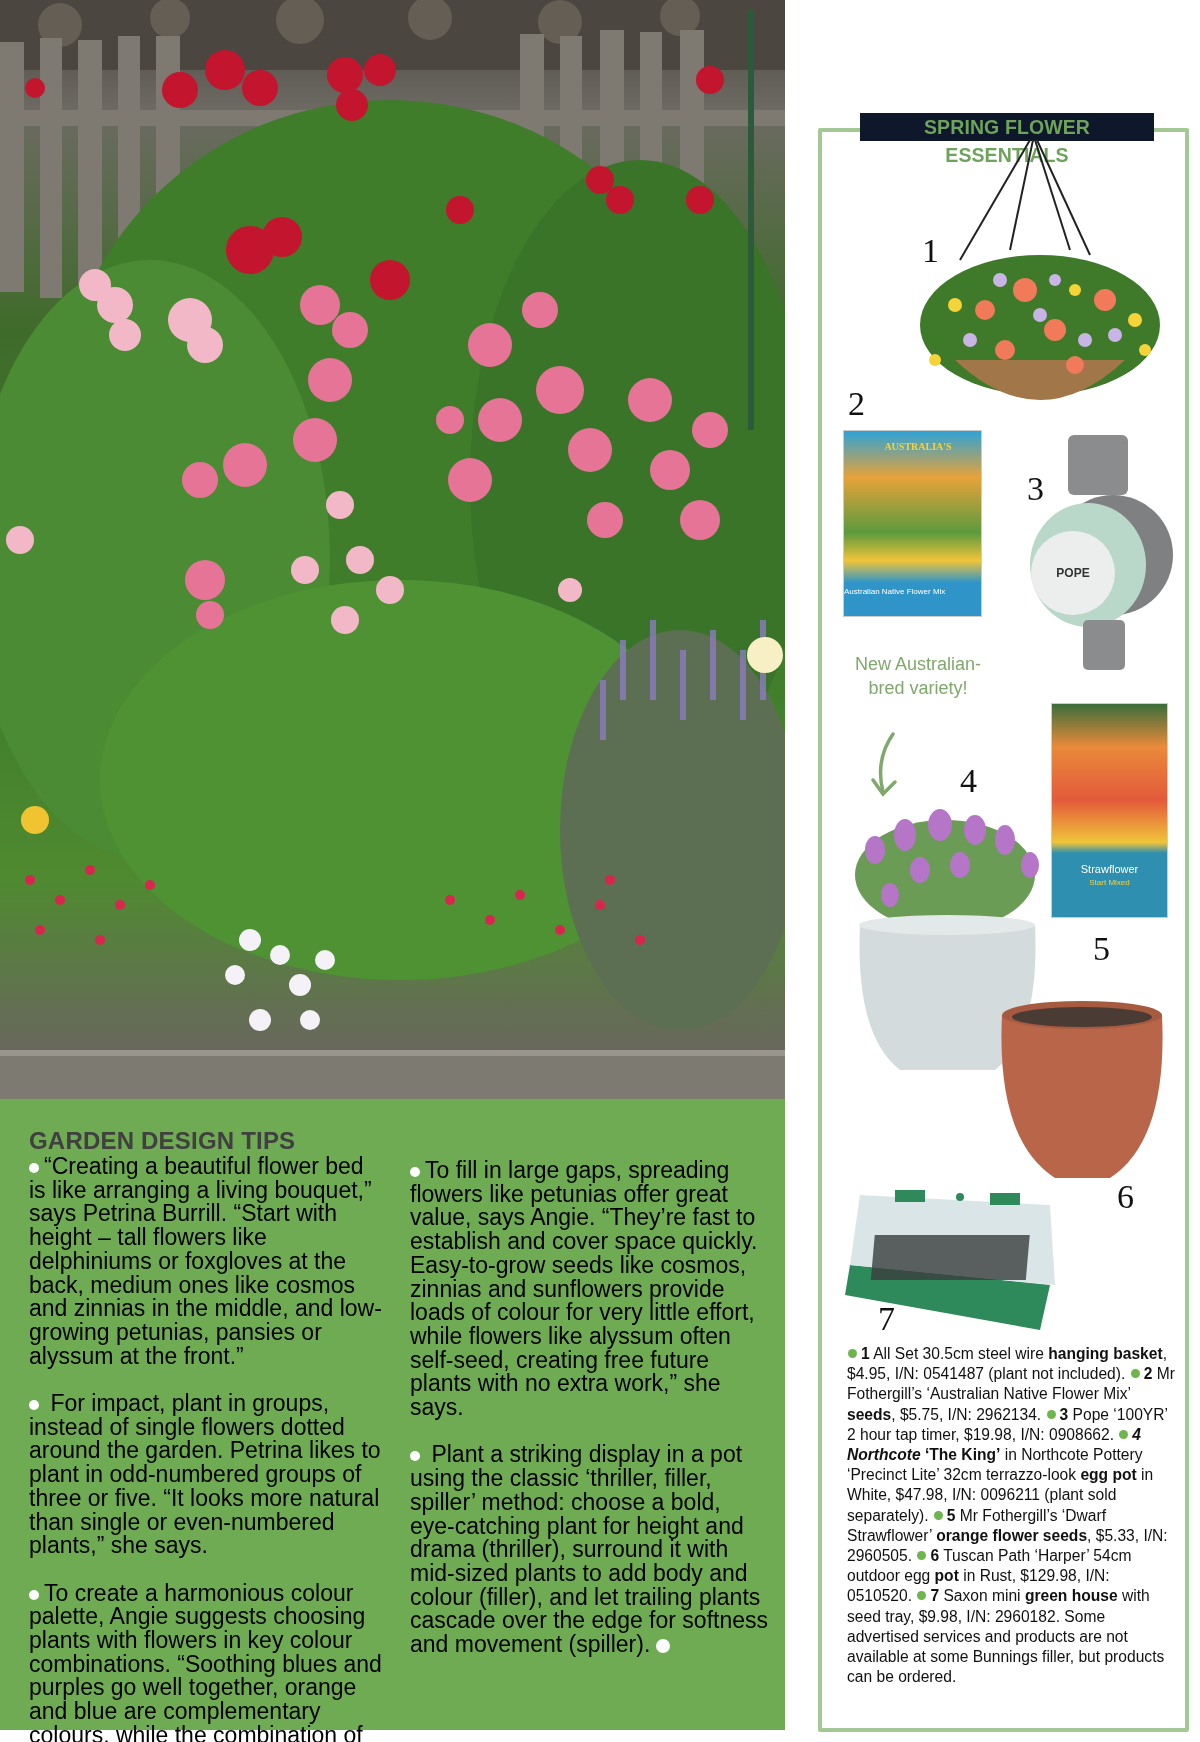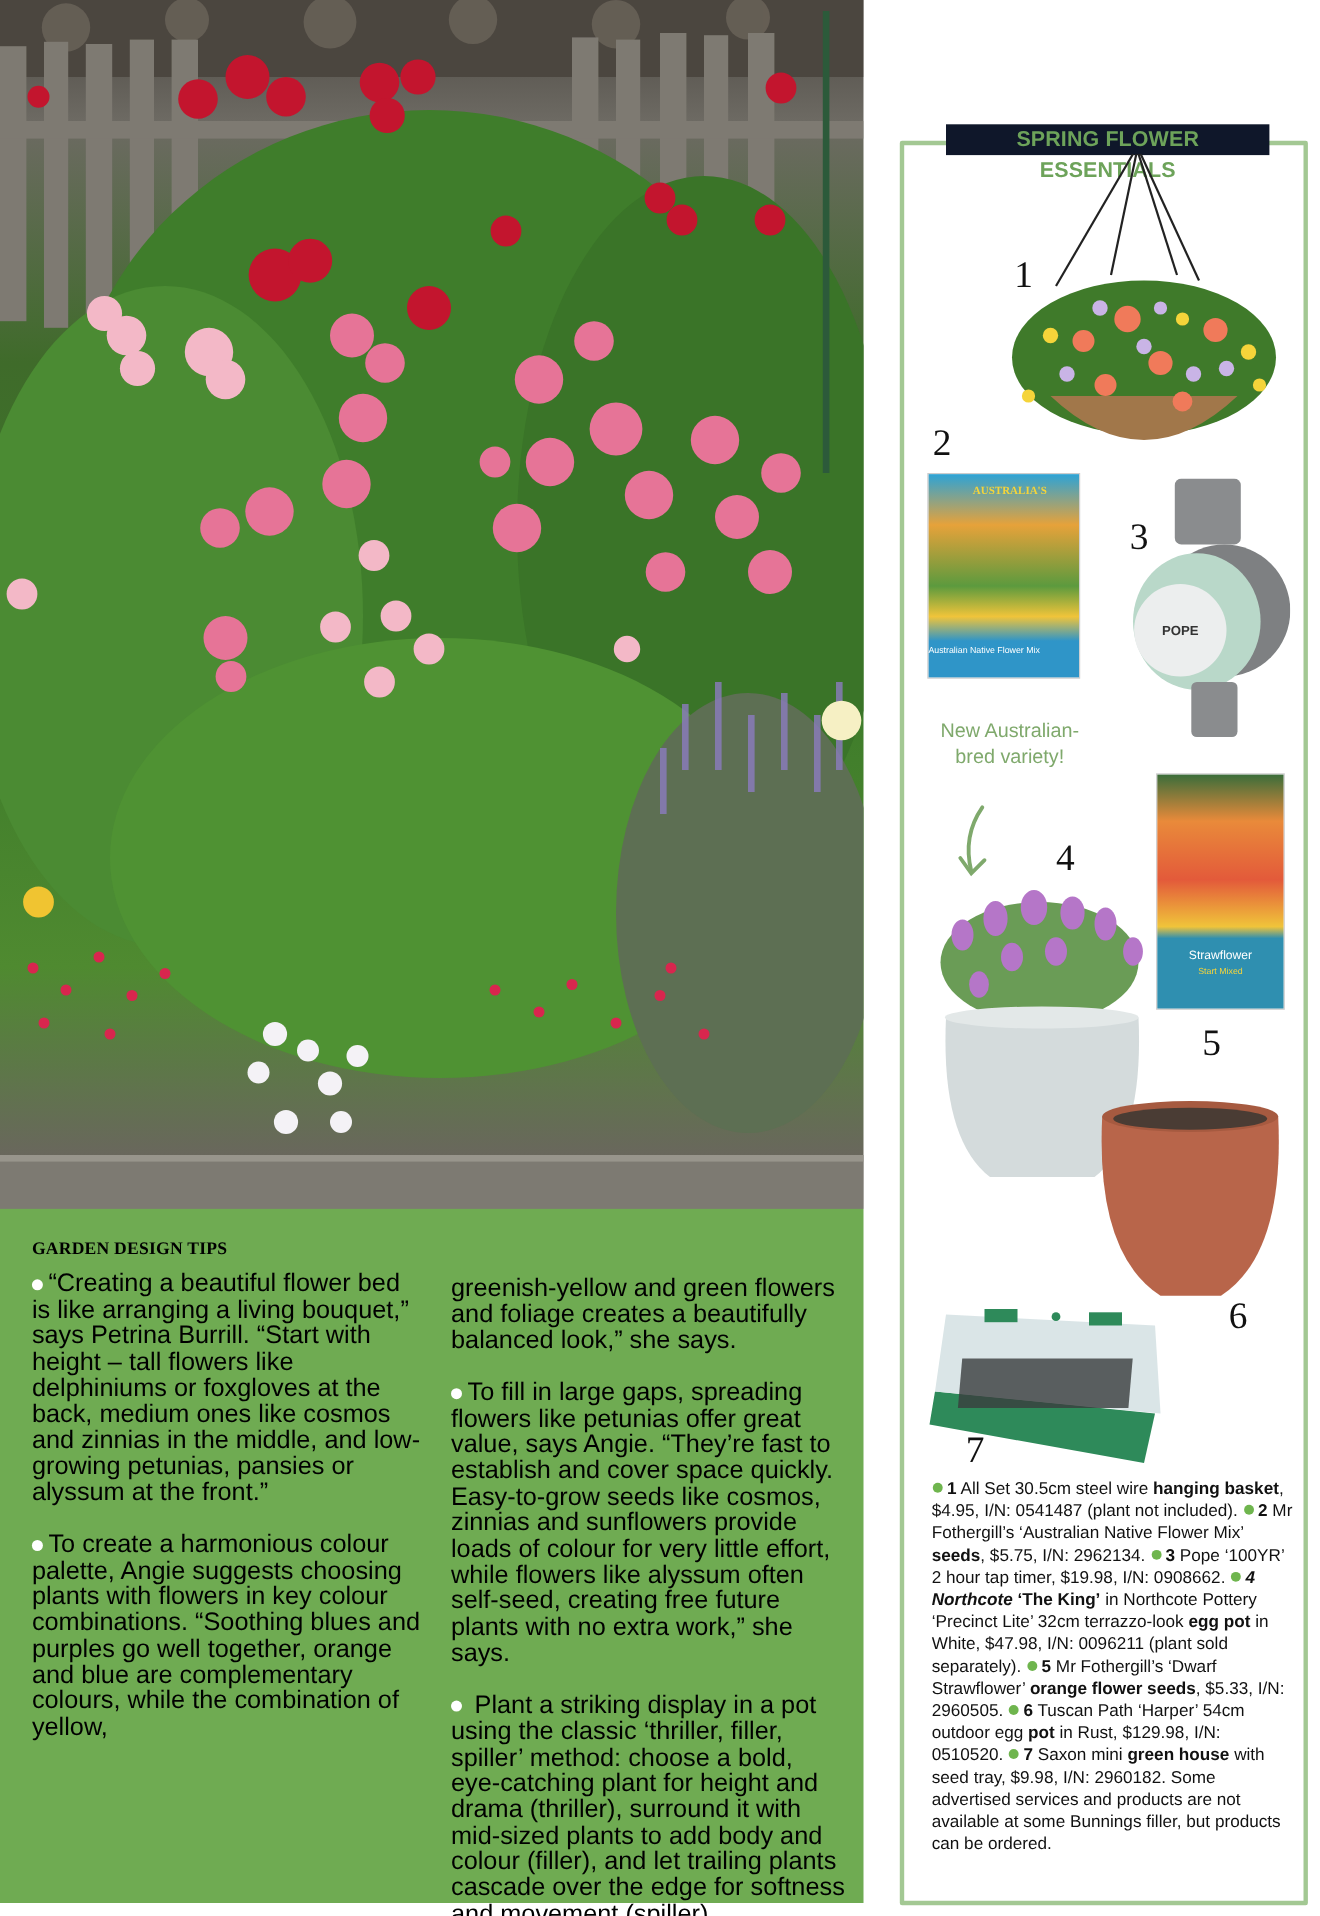--- a/index.html
+++ b/index.html
@@ -3,21 +3,21 @@
 <meta charset="utf-8">
 <style>
   html,body{margin:0;padding:0;background:#fff;}
   body{width:1200px;height:1742px;position:relative;overflow:hidden;font-family:"Liberation Sans","DejaVu Sans",sans-serif;}
   
   .photo{position:absolute;left:0;top:0;width:785px;height:1099px;overflow:hidden;
     background:linear-gradient(180deg,#4a4640 0%,#6d6a63 10%,#3f6b2a 30%,#3c7a2a 55%,#4f8a30 80%,#6a665e 96%,#7a7770 100%);}
   .photo svg{position:absolute;left:0;top:0;}
   
   .tips{position:absolute;left:0;top:1099px;width:785px;height:631px;background:#6fab52;color:#f4f9ee;}
-  .tips h2{position:absolute;left:29px;top:28px;margin:0;font-size:16px;font-weight:bold;letter-spacing:0.2px;color:#000000;font-family:Liberation Serif, serif;}
+  .tips h2{position:absolute;left:29px;top:28px;margin:0;font-size:24px;font-weight:bold;letter-spacing:0.2px;color:#404040;}
   .col{position:absolute;font-size:23px;line-height:23.7px;color:#000000;}
   .col p{margin:0 0 23.7px 0;}
   .col1{left:29px;top:56px;width:355px;}
   .col2{left:410px;top:60px;width:360px;}
   .bullet{display:inline-block;width:10px;height:10px;border-radius:50%;background:#fff;margin-right:5px;vertical-align:1px;}
   .end-dot{display:inline-block;width:14px;height:14px;border-radius:50%;background:#fff;margin-left:6px;vertical-align:-1px;}
   
   .box{position:absolute;left:818px;top:128px;width:371px;height:1604px;border:4px solid #a3c893;box-sizing:border-box;border-radius:2px;}
   .box-title{position:absolute;left:860px;top:113px;width:294px;height:28px;background:#0f172a;color:#6da35a;font-weight:bold;font-size:19.5px;text-align:center;line-height:28px;letter-spacing:0.1px;}
   .num{position:absolute;font-family:"Liberation Serif","DejaVu Serif",serif;font-size:34px;color:#111;}
@@ -162,24 +162,24 @@
 
     <rect x="0" y="1050" width="785" height="49" fill="#7d7a72"></rect>
     <rect x="0" y="1050" width="785" height="6" fill="#98958c"></rect>
   </svg>
 </div>
 
 <div class="tips">
   <h2>GARDEN DESIGN TIPS</h2>
   <div class="col col1">
     <p><span class="bullet"></span><span>“Creating a beautiful flower bed is like arranging a living bouquet,” says Petrina Burrill. “Start with height – tall flowers like delphiniums or foxgloves at the back, medium ones like cosmos and zinnias in the middle, and low-growing petunias, pansies or alyssum at the front.”</span></p>
+    <p><span class="bullet"></span> <span>For impact, plant in groups, instead of single flowers dotted around the garden. Petrina likes to plant in odd-numbered groups of three or five. “It looks more natural than single or even-numbered plants,” she says.</span></p>
     <p><span class="bullet"></span><span>To create a harmonious colour palette, Angie suggests choosing plants with flowers in key colour combinations. “Soothing blues and purples go well together, orange and blue are complementary colours, while the combination of yellow,</span></p>
   </div>
   <div class="col col2">
-    <p><span>greenish-yellow and green flowers and foliage creates a beautifully balanced look,” she says.</span></p>
     <p><span class="bullet"></span><span>To fill in large gaps, spreading flowers like petunias offer great value, says Angie. “They’re fast to establish and cover space quickly. Easy-to-grow seeds like cosmos, zinnias and sunflowers provide loads of colour for very little effort, while flowers like alyssum often self-seed, creating free future plants with no extra work,” she says.</span></p>
     <p><span class="bullet"></span> <span>Plant a striking display in a pot using the classic ‘thriller, filler, spiller’ method: choose a bold, eye-catching plant for height and drama (thriller), surround it with mid-sized plants to add body and colour (filler), and let trailing plants cascade over the edge for softness and movement (spiller).</span><span class="end-dot"></span></p>
   </div>
 </div>
 
 <div class="box"></div>
 <div class="box-title">SPRING FLOWER ESSENTIALS</div>
 
 <span class="num" style="left:922px;top:232px;">1</span>
 <svg class="product-img" style="left:905px;top:140px;" width="270" height="280" viewBox="0 0 270 280">

